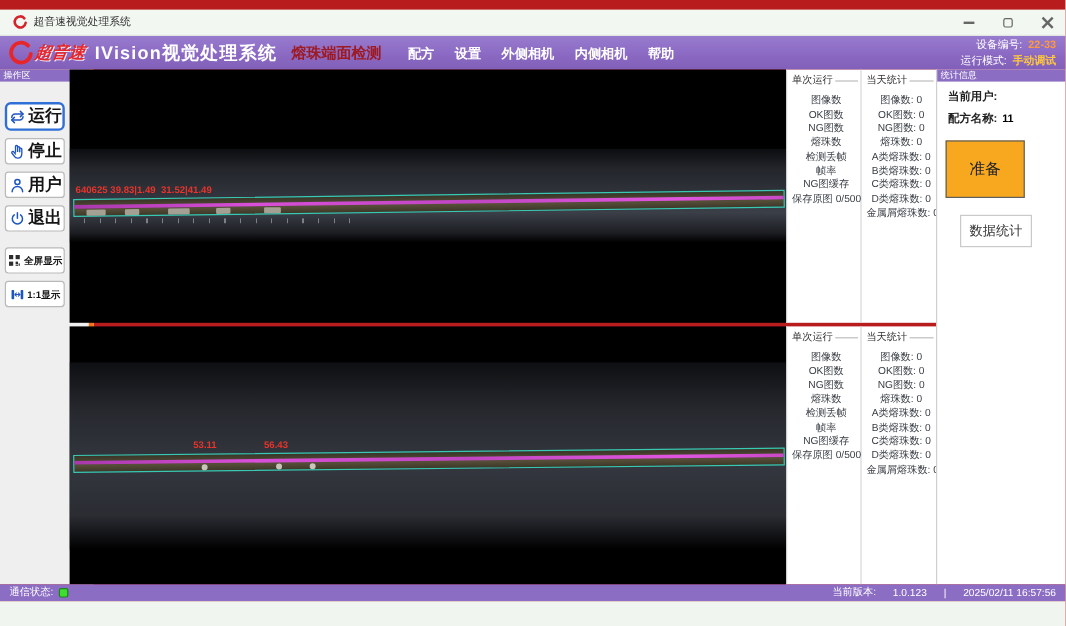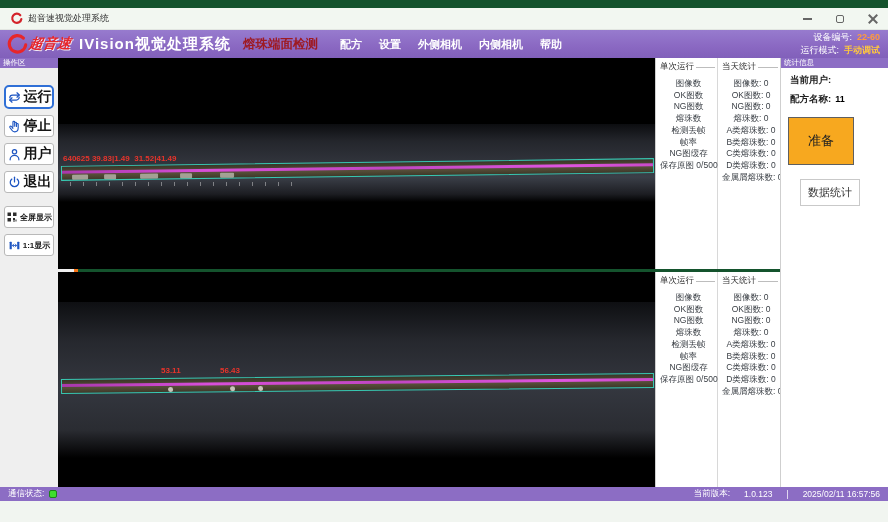--- a/index.html
+++ b/index.html
@@ -1,17 +1,17 @@
 <!DOCTYPE html>
 <html><head>
 <meta charset="utf-8">
 <style>
   html,body{margin:0;padding:0;background:#ffffff;}
   *{box-sizing:border-box;}
-  .screen{position:relative;width:888px;height:522px;background:#14532d;overflow:hidden;
+  .screen{position:relative;width:888px;height:522px;background:#b91c1c;overflow:hidden;
           font-family:"Liberation Sans","DejaVu Sans",sans-serif;padding-left:45px;}
 
   
   .titlebar{position:absolute;top:8px;left:0;right:0;height:22px;background:#f2f7f1;
             border-bottom:1px solid #e2e6e1;display:flex;align-items:center;padding:0 10px;}
   .tb-logo{width:13px;height:13px;flex:0 0 auto;}
   .tb-title{font-size:9px;color:#333;margin-left:5px;}
   .tb-controls{margin-left:auto;display:flex;align-items:center;gap:24px;}
   .tb-min{width:9px;height:2px;background:#666;}
   .tb-max{width:8px;height:8px;border:1.5px solid #666;border-radius:2px;}
@@ -131,21 +131,21 @@
 
     <span class="menu-item">配方</span>
         <span class="menu-item">设置</span>
         <span class="menu-item">外侧相机</span>
         <span class="menu-item">内侧相机</span>
         <span class="menu-item">帮助</span>
       </nav>
     <div class="header-info">
       <div class="row">
         <span>设备编号:</span>
-        <span class="val-orange">22-60</span>
+        <span class="val-orange">22-33</span>
       </div>
       <div class="row">
         <span>运行模式:</span>
         <span class="val-yellow">手动调试</span>
       </div>
     </div>
   </div>
 
   <aside class="sidebar">
     <div class="panel-strip">操作区</div>

